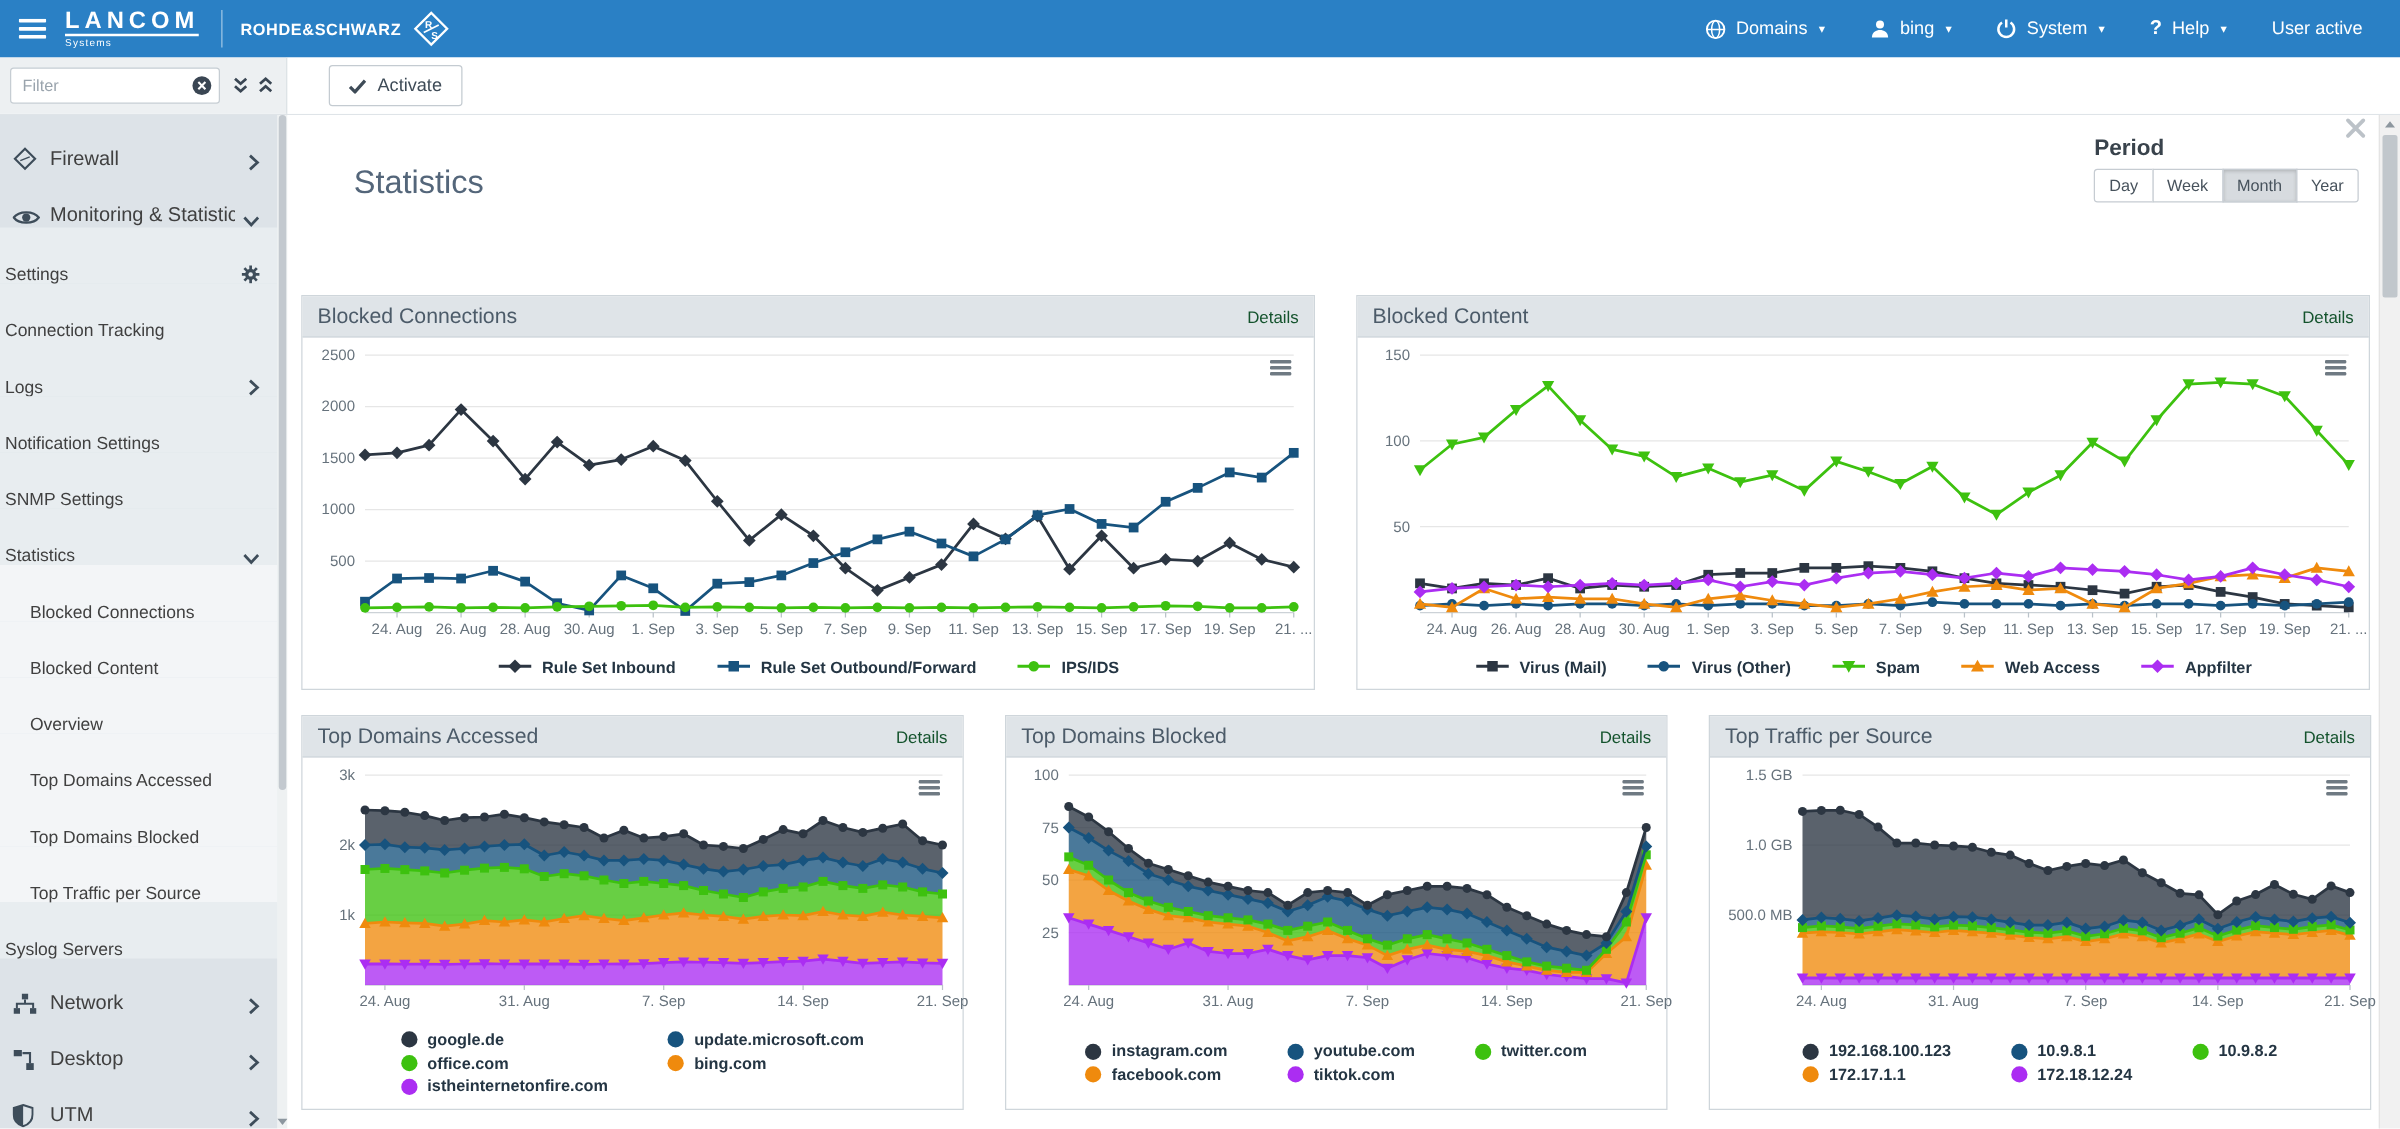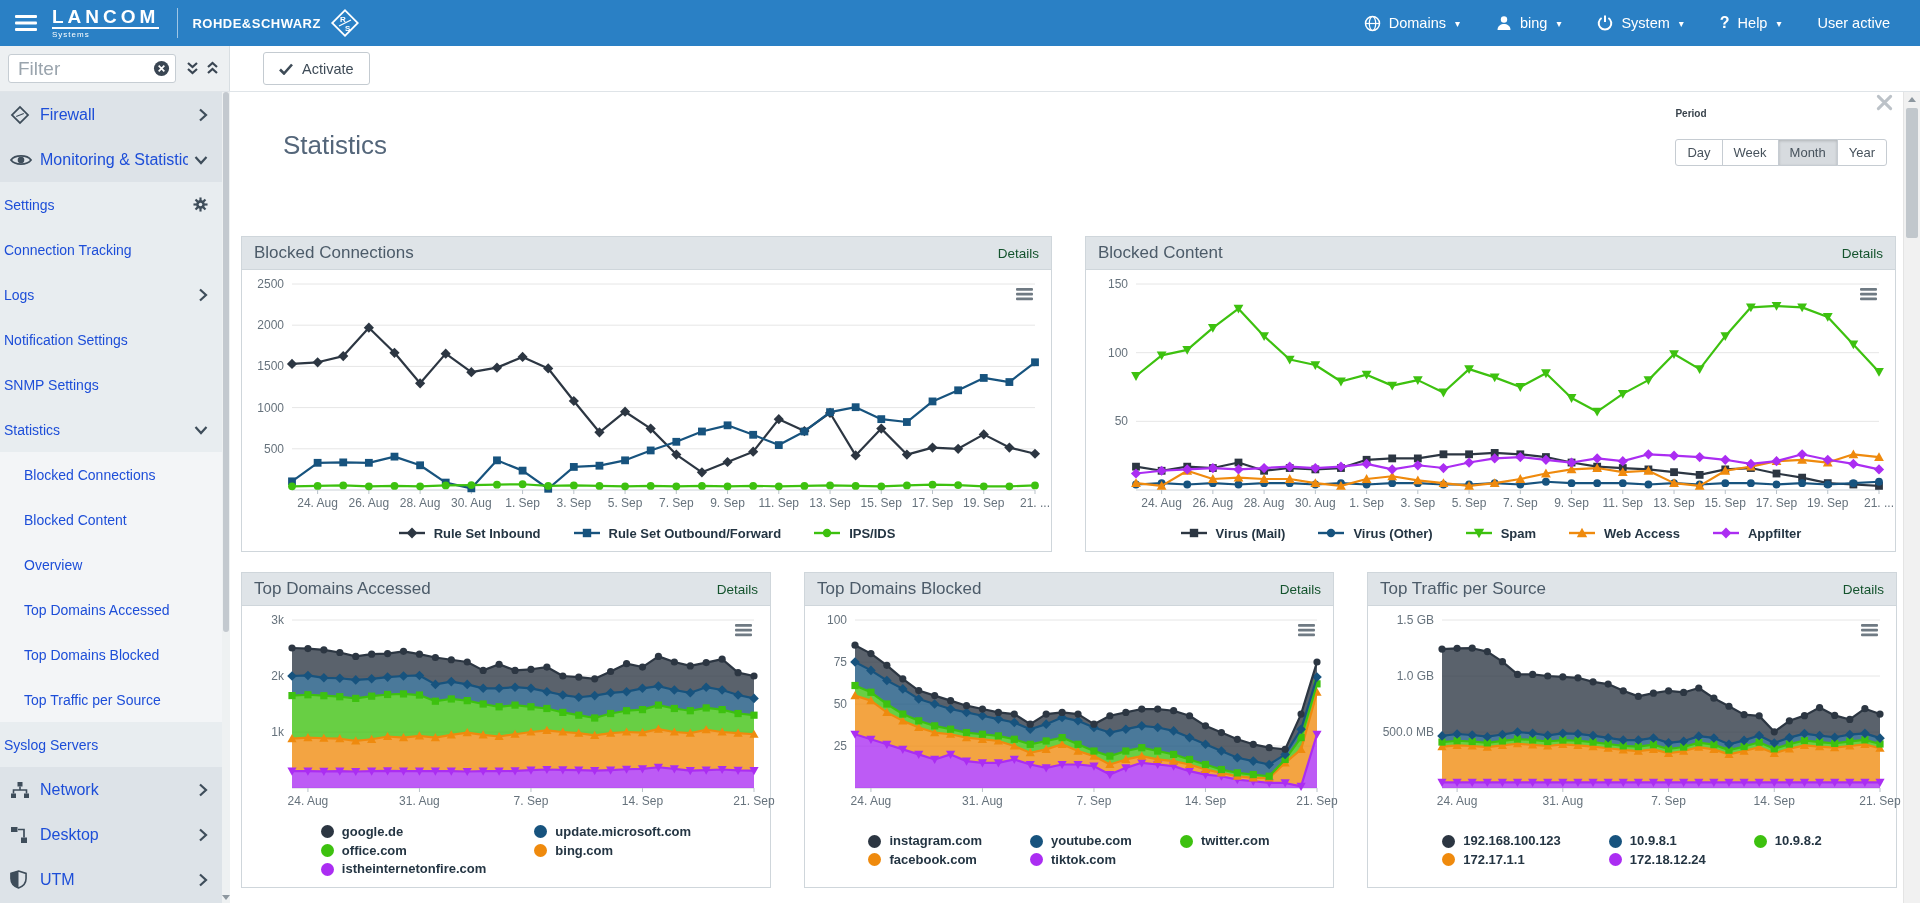--- a/index.html
+++ b/index.html
@@ -17,48 +17,48 @@
   .partner .pname{font-size:13px;font-weight:bold;letter-spacing:.5px}
   .nav-right{margin-left:auto;display:flex;align-items:center;gap:36px;padding-right:30px;font-size:14.5px}
   .nav-item{display:flex;align-items:center;gap:8px;cursor:pointer;white-space:nowrap}
   .nav-item .caret{font-size:10px;margin-left:1px}
   .qmark{font-weight:bold;font-size:16px}
 
   
   .toolbar-row{height:46px;display:flex;border-bottom:1px solid #dfe4e8}
   .toolbar-left{width:230px;background:#edf0f2;display:flex;align-items:center;padding:0 10px 0 8px;gap:10px;border-right:1px solid #d8dee2}
   .filter-wrap{position:relative;flex:1}
-  .filter-wrap input{width:100%;height:29px;border:1px solid #c6cdd3;border-radius:3px;padding:0 28px 0 9px;font-size:19px;color:#3e4b57;background:#fff;font-family:"Liberation Sans",sans-serif}
+  .filter-wrap input{width:100%;height:29px;border:1px solid #c6cdd3;border-radius:3px;padding:0 28px 0 9px;font-size:13px;color:#3e4b57;background:#fff;font-family:"Liberation Sans",sans-serif}
   .filter-wrap input::placeholder{color:#9aa4ad}
   .filter-clear{position:absolute;right:6px;top:6px;cursor:pointer;line-height:0}
   .tree-btns{display:flex;align-items:center;gap:7px}
   .tree-btns svg{cursor:pointer}
   .toolbar-main{flex:1;background:#fff;display:flex;align-items:center;padding-left:33px}
   .activate-btn{display:flex;align-items:center;gap:9px;border:1px solid #c4cbd1;border-radius:3px;background:#fff;height:33px;padding:0 15px;font-size:14.5px;color:#3e4b57;cursor:pointer;font-family:"Liberation Sans",sans-serif}
 
   
   .body-row{display:flex;height:811px}
   #sidebar{width:222px;overflow:hidden;background:#dde3e8}
-  .side-item{height:45px;display:flex;align-items:center;cursor:pointer;color:#1d4ed8}
+  .side-item{height:45px;display:flex;align-items:flex-end;cursor:pointer;color:#404040}
   .side-item .side-label{flex:1;overflow:hidden;white-space:nowrap}
   .side-item .licon{width:30px;display:flex;justify-content:flex-start;line-height:0}
   .side-item .ricon{line-height:0;margin-left:6px}
   .lv0{background:#dde3e8;font-size:16px;padding:0 14px 0 10px}
   .lv1{background:#e8edf0;font-size:14px;padding:0 14px 0 4px}
   .lv2{background:#f3f5f7;font-size:14px;padding:0 14px 0 24px}
   .side-scroll{width:8px;background:#eef1f2;position:relative}
   .side-scroll .sthumb{position:absolute;top:0;left:1px;width:6px;height:540px;background:#c3c9cf;border-radius:3px}
   .side-scroll .sarrow{position:absolute;bottom:3px;left:0;width:0;height:0;border-left:4px solid transparent;border-right:4px solid transparent;border-top:5px solid #8d979f}
 
   main{flex:1;position:relative;background:#fff;padding:0 6px 0 11px}
   .close-x{position:absolute;top:2px;right:10px;cursor:pointer;line-height:0}
   .main-header{position:relative;height:144px}
   .page-title{font-size:26px;font-weight:400;color:#54667a;padding:38px 0 0 42px}
   .period{position:absolute;top:16px;right:10px}
-  .period .plabel{font-size:10px;font-weight:bold;color:#39434c;margin-bottom:20px}
+  .period .plabel{font-size:18px;font-weight:bold;color:#39434c;margin-bottom:6px}
   .pbtns{display:flex}
   .pbtn{border:1px solid #c6ccd2;background:#fff;padding:5px 11px;font-size:13px;color:#47525c;margin-left:-1px;cursor:pointer;font-family:"Liberation Sans",sans-serif}
   .pbtn:first-child{border-radius:3px 0 0 3px;margin-left:0}
   .pbtn:last-child{border-radius:0 3px 3px 0}
   .pbtn.active{background:#d7dbdf;box-shadow:inset 0 1px 3px rgba(0,0,0,.18)}
 
   .charts{width:1656px}
   .crow{display:flex;gap:33px;margin-bottom:20px}
   .panel{border:1px solid #cfd6db;background:#fff;height:316px;display:flex;flex-direction:column}
   .crow1 .panel{width:811px}

